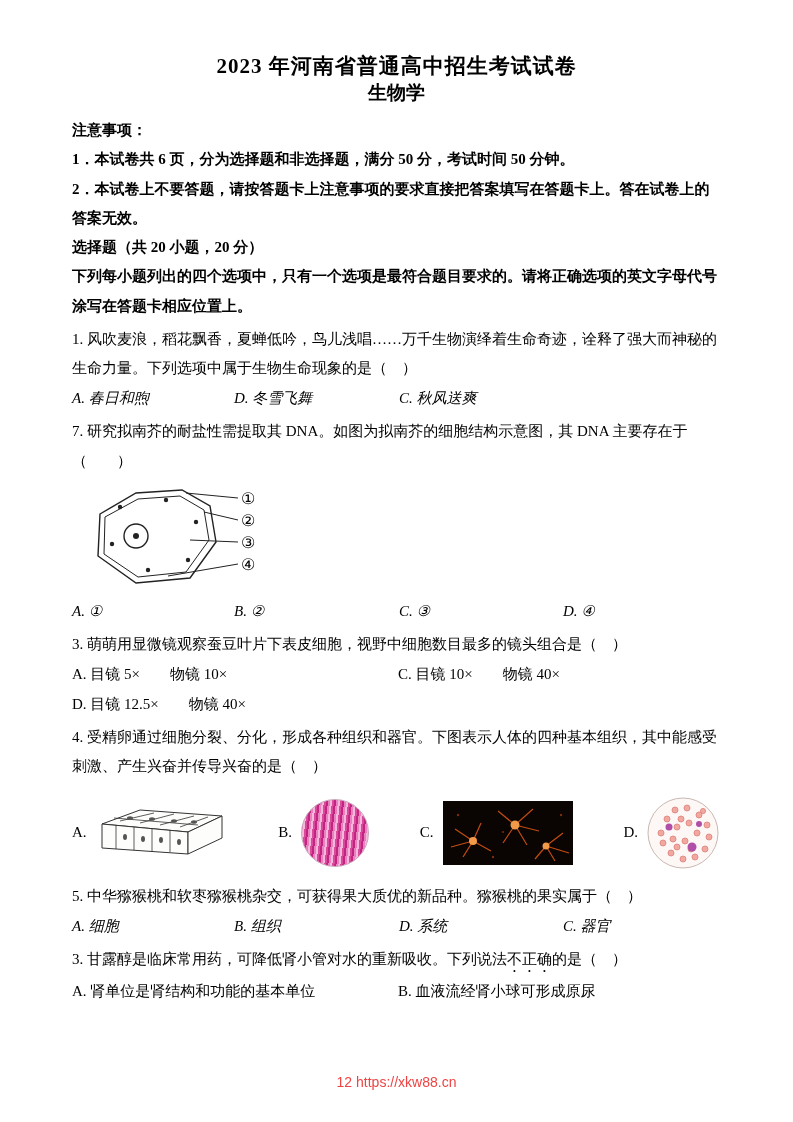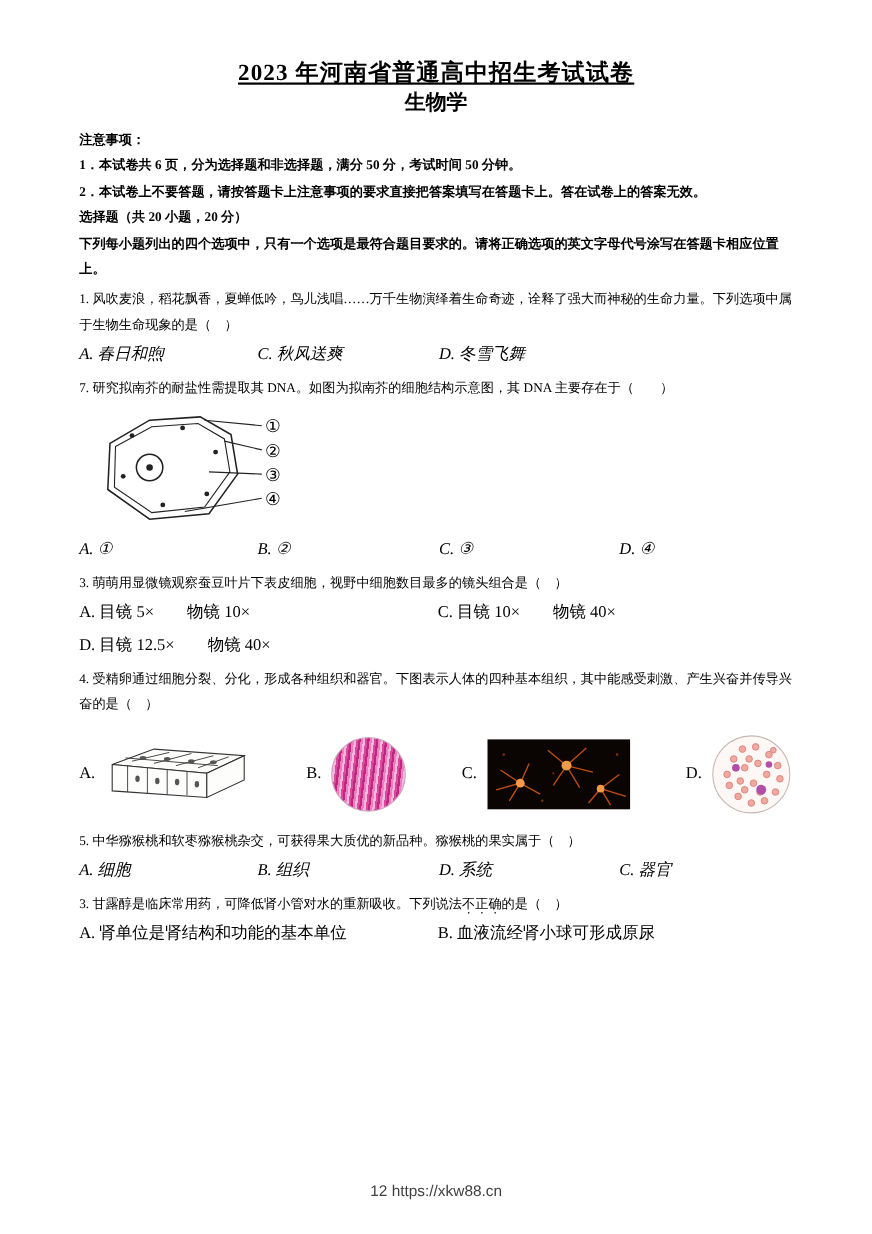--- a/index.html
+++ b/index.html
@@ -15,30 +15,29 @@
     background: #fff;
     position: relative;
     padding: 52px 72px 30px 72px;
     overflow: hidden;
   }
   .title {
     text-align: center;
     font-size: 21px;
     font-weight: bold;
     letter-spacing: 1px;
-    text-decoration: underline;
   }
   .subject {
     text-align: center;
     font-size: 19px;
     font-weight: bold;
     margin-bottom: 10px;
   }
   .line {
-    font-size: 12px;
+    font-size: 15px;
     line-height: 1.95;
   }
   .bold { font-weight: bold; }
   .q { margin-top: 4px; }
   .opts4 {
     display: grid;
     grid-template-columns: 162px 165px 164px 1fr;
     font-size: 15px;
     line-height: 2.0;
     font-style: italic;
@@ -71,21 +70,21 @@
   .emph {
     -webkit-text-emphasis: filled dot;
     -webkit-text-emphasis-position: under left;
     text-emphasis: filled dot;
     text-emphasis-position: under left;
   }
   .footer {
     position: absolute;
     left: 0; right: 0; bottom: 32px;
     text-align: center;
-    color: #404040;
+    color: #ef4444;
     font-size: 14px;
     font-family: "Liberation Sans", "DejaVu Sans", sans-serif;
   }
 </style>
 </head>
 <body>
 
 <div class="page">
 
   <h1 class="title">2023 年河南省普通高中招生考试试卷</h1>
@@ -95,22 +94,22 @@
   <p class="line bold">1．本试卷共 6 页，分为选择题和非选择题，满分 50 分，考试时间 50 分钟。</p>
   <p class="line bold">2．本试卷上不要答题，请按答题卡上注意事项的要求直接把答案填写在答题卡上。答在试卷上的答案无效。</p>
 
   <p class="line bold">选择题（共 20 小题，20 分）</p>
   <p class="line bold">下列每小题列出的四个选项中，只有一个选项是最符合题目要求的。请将正确选项的英文字母代号涂写在答题卡相应位置上。</p>
 
   <div class="q">
     <p class="line">1. 风吹麦浪，稻花飘香，夏蝉低吟，鸟儿浅唱……万千生物演绎着生命奇迹，诠释了强大而神秘的生命力量。下列选项中属于生物生命现象的是（　）</p>
     <div class="opts4">
       <span>A. 春日和煦</span>
+      <span>D. 冬雪飞舞</span>
       <span>C. 秋风送爽</span>
-      <span>D. 冬雪飞舞</span>
     </div>
   </div>
 
   <div class="q">
     <p class="line">7. 研究拟南芥的耐盐性需提取其 DNA。如图为拟南芥的细胞结构示意图，其 DNA 主要存在于（　　）</p>
     <div class="diagram-wrap">
       <svg width="205" height="112" viewBox="0 0 205 112">
         <g fill="none" stroke="#222" stroke-width="1.4">
           <path d="M22,32 L58,11 L104,8 L132,24 L138,60 L112,96 L58,101 L20,74 Z"></path>
           <path d="M27,35 L60,17 L102,14 L126,28 L131,58 L108,90 L60,95 L26,72 Z" stroke-width="1"></path>

